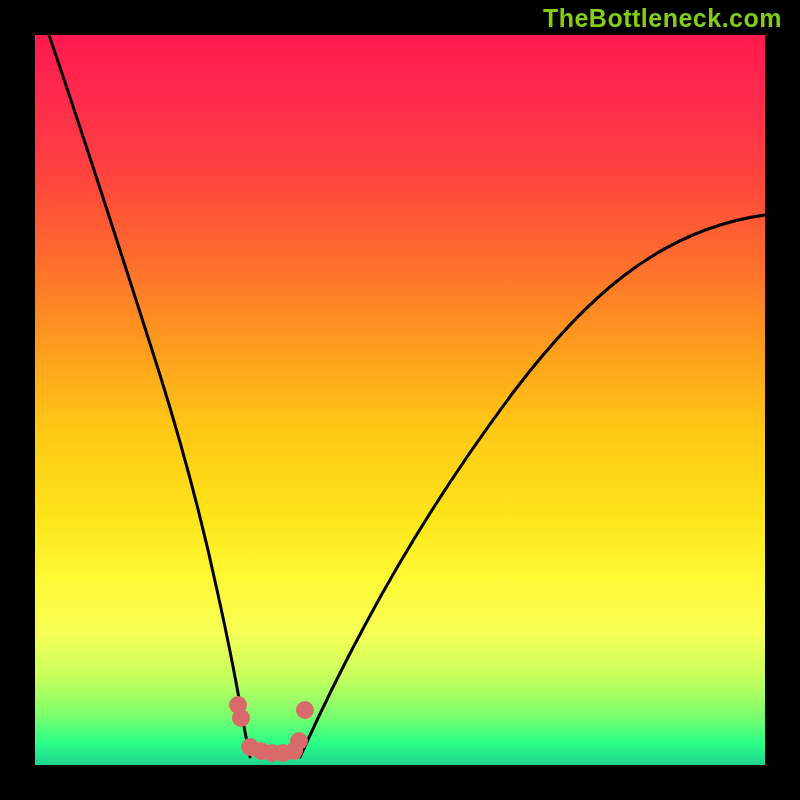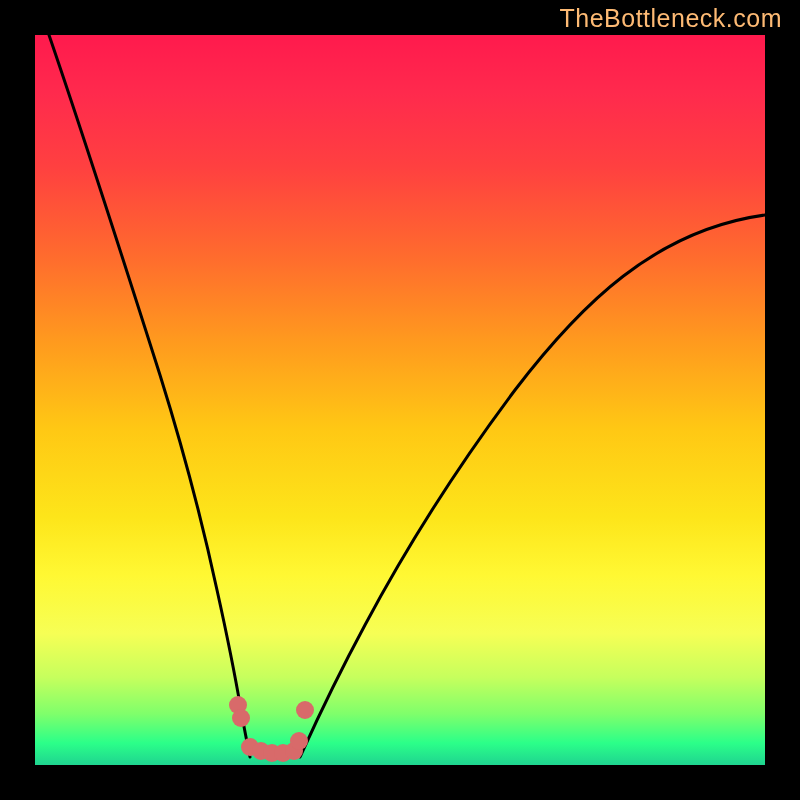--- a/index.html
+++ b/index.html
@@ -15,22 +15,22 @@
     width: 800px;
     height: 800px;
     background: #000000;
   }
   .watermark {
     position: absolute;
     top: 4px;
     right: 18px;
     font-family: Arial, Helvetica, sans-serif;
     font-size: 25px;
-    font-weight: 400;
-    color: #fdba74;
+    font-weight: 700;
+    color: #84cc16;
     letter-spacing: 0.5px;
     z-index: 50;
   }
   .plot-area {
     position: absolute;
     left: 35px;
     top: 35px;
     width: 730px;
     height: 730px;
     

